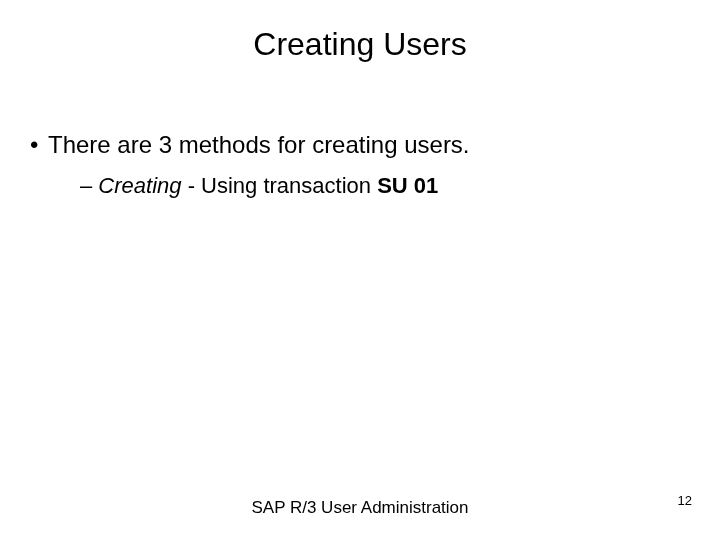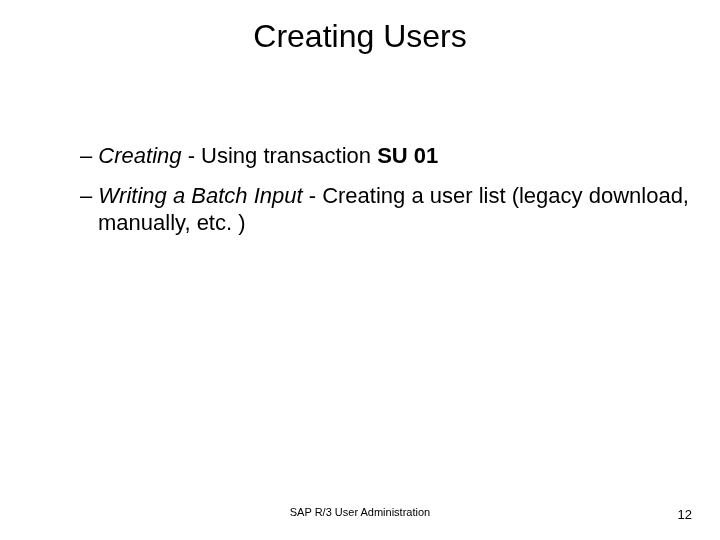--- a/index.html
+++ b/index.html
@@ -17,21 +17,21 @@
     width: 720px;
     height: 540px;
     position: relative;
     box-sizing: border-box;
   }
   .title {
     text-align: center;
     font-size: 32px;
     font-weight: normal;
     margin: 0;
-    padding-top: 18px;
+    padding-top: 26px;
     letter-spacing: 0px;
   }
   .body {
     position: absolute;
     top: 130px;
     left: 30px;
     right: 30px;
   }
   .lvl1 {
     font-size: 24px;
@@ -52,46 +52,46 @@
   }
   .dash {
   }
   .italic { font-style: italic; }
   .bold { font-weight: bold; }
   .footer-center {
     position: absolute;
     bottom: 22px;
     width: 100%;
     text-align: center;
-    font-size: 11px;
+    font-size: 17px;
   }
   .footer-right {
     position: absolute;
-    bottom: 18px;
+    bottom: 32px;
     right: 28px;
     font-size: 13px;
   }
 </style>
 </head>
 <body>
 
 <div class="slide">
 
   <h1 class="title">Creating Users</h1>
 
   <div class="body">
 
+    <p class="lvl1">
+      <span class="bullet1">•</span><span>There are 3 methods for creating users.</span>
+    </p>
 
     <p class="lvl2">
       <span class="dash">– </span><span class="italic">Creating</span><span> - Using transaction </span><span class="bold">SU 01</span>
     </p>
 
 
-    <p class="lvl2">
-      <span class="dash">– </span><span class="italic">Writing a Batch Input</span><span> - Creating a user list (legacy download, manually, etc. )</span>
-    </p>
 
   </div>
 
   <div class="footer-center">SAP R/3 User Administration</div>
   <div class="footer-right">12</div>
 
 </div>
 
 </body></html>

